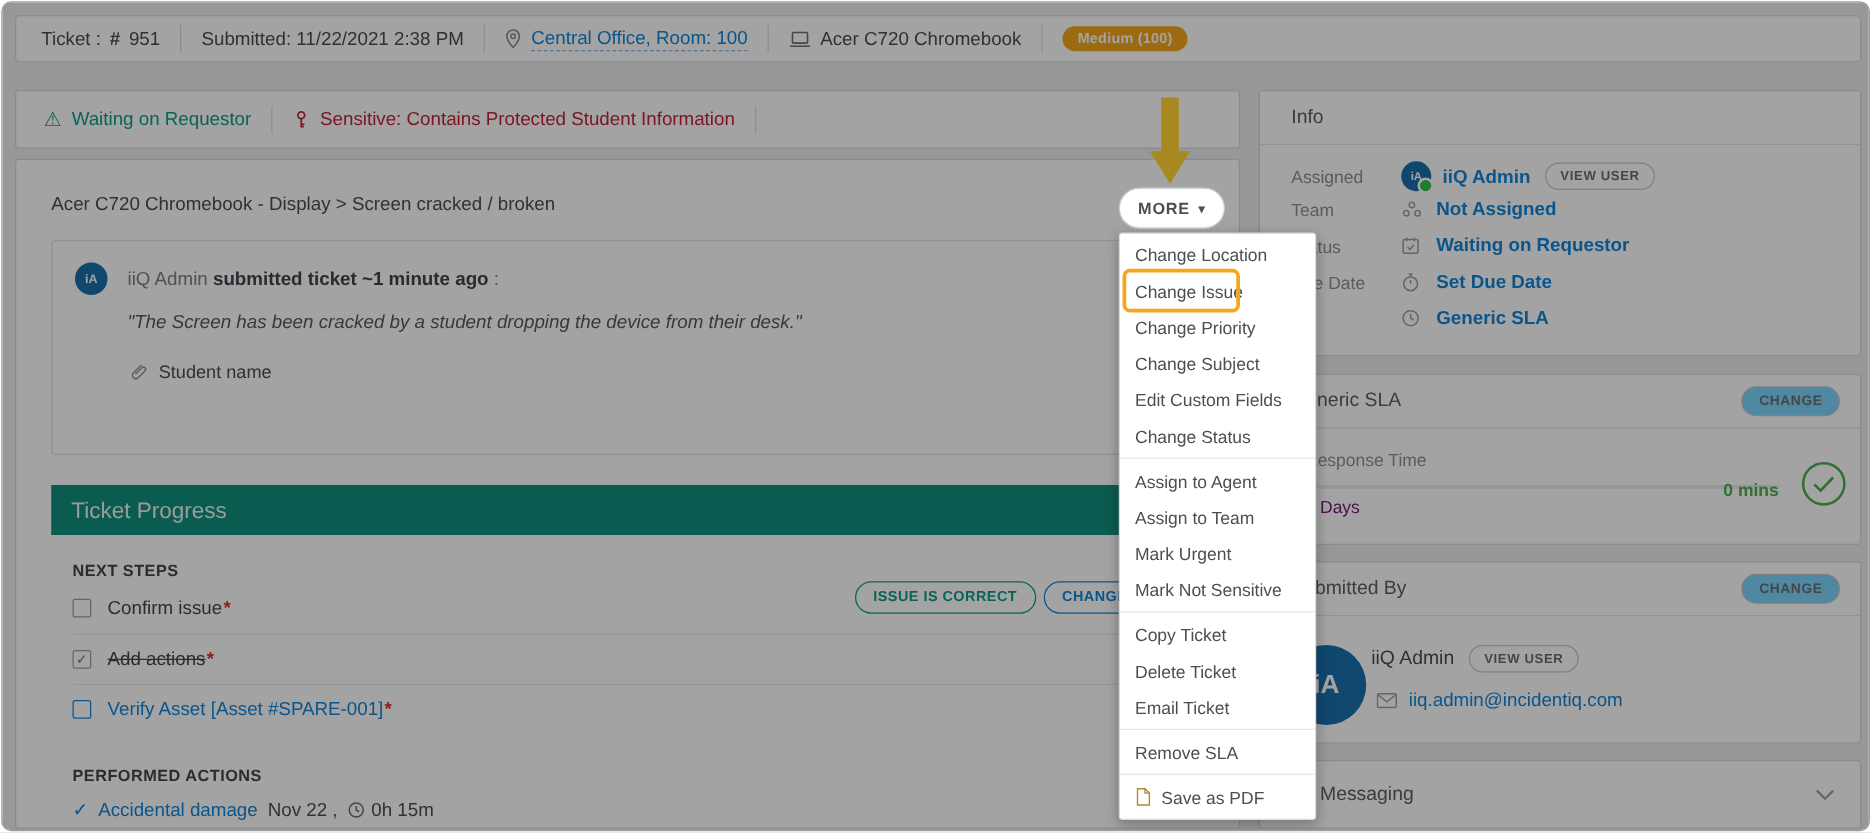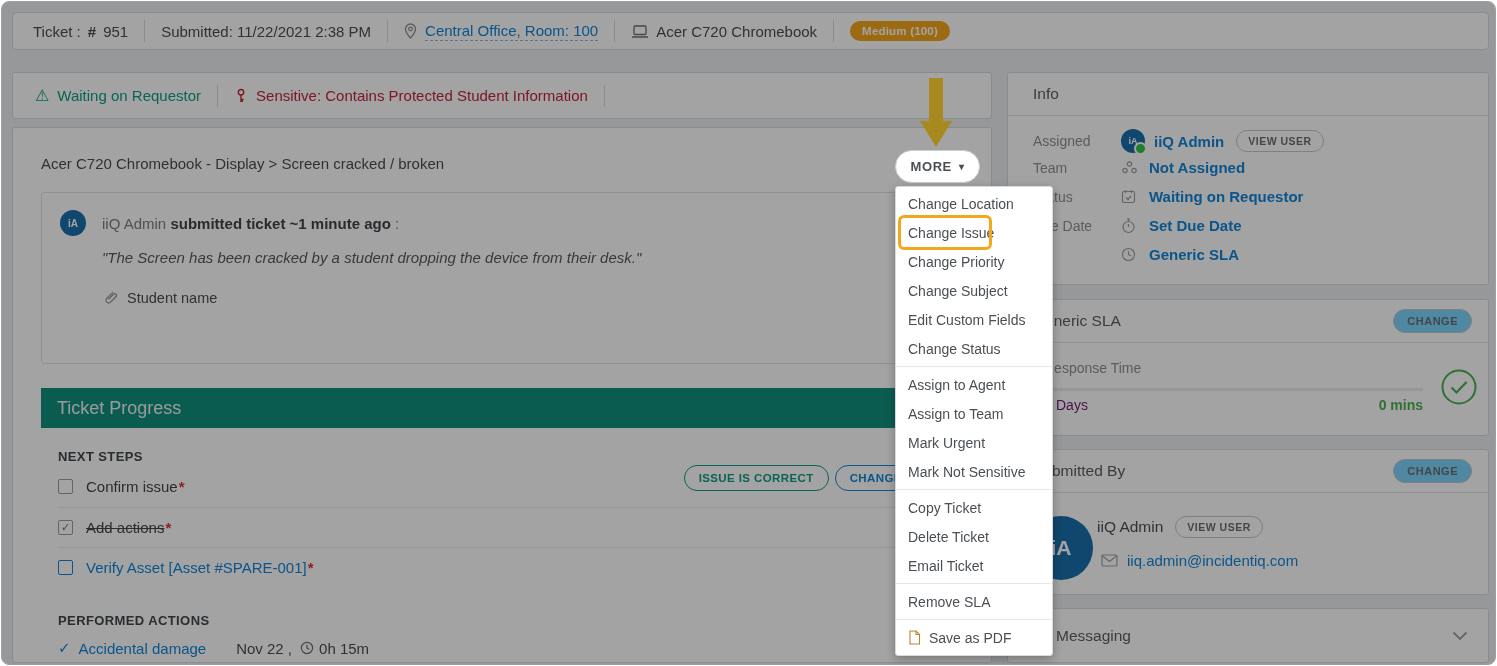--- a/index.html
+++ b/index.html
@@ -60,21 +60,21 @@
   .inf-val{font-size:15px;color:#1385d8;font-weight:600;}
   .mini-pill{border:1px solid #c6c9cc;border-radius:12px;color:#6a7075;font-size:10.5px;font-weight:700;letter-spacing:.5px;padding:4px 11px;margin-left:12px;background:#fff;}
   .inf-avatar-wrap{position:relative;width:24px;height:24px;margin-right:9px;flex:0 0 24px;}
   .inf-avatar{width:24px;height:24px;font-size:9px;}
   .pres-dot{position:absolute;right:-2px;bottom:-2px;width:9px;height:9px;border-radius:50%;background:#35c24a;border:2px solid #fff;}
 
   .sla-panel{left:1005px;top:297px;width:482px;height:137px;}
   .sla-resp{position:absolute;left:36px;top:60px;font-size:14px;color:#8b9196;}
   .sla-bar{position:absolute;left:25px;top:88px;width:390px;height:3px;background:#e9ebec;border-radius:2px;}
   .sla-days{position:absolute;left:48px;top:97px;font-size:14px;color:#701a75;}
-  .sla-mins{position:absolute;left:25px;top:97px;width:390px;text-align:right;font-size:14px;font-weight:700;color:#4caf50;}
+  .sla-mins{position:absolute;left:25px;top:84px;width:390px;text-align:right;font-size:14px;font-weight:700;color:#4caf50;}
   .sla-check{position:absolute;left:432px;top:68px;}
 
   .sub-panel{left:1005px;top:447px;width:482px;height:146px;}
   .sub-avatar{position:absolute;left:21px;top:66px;width:64px;height:64px;font-size:21px;}
   .sub-name{position:absolute;left:89px;top:66px;display:flex;align-items:center;font-size:15.5px;color:#4a4f54;}
   .sub-mail{position:absolute;left:93px;top:102px;display:flex;align-items:center;gap:9px;font-size:15px;}
 
   .msg-panel{left:1005px;top:606px;width:482px;height:55px;}
   .msg-head{position:absolute;inset:0;display:flex;align-items:center;justify-content:space-between;padding:0 20px 0 48px;font-size:15.5px;color:#5a6065;}
   .chev{color:#9aa0a5;font-size:15px;}
@@ -197,21 +197,21 @@
     <div class="step-row" style="top:431px;">
       <span class="cb blue"></span>
       <span><span class="link">Verify Asset [Asset #SPARE-001]</span><span class="req">*</span></span>
     </div>
 
     <div class="sec-label" style="top:485px;">PERFORMED ACTIONS</div>
 
     <div class="performed-row" style="top:511px;">
       <span class="chk-blue">✓</span>
       <span class="link">Accidental damage</span>
-      <span style="margin-left:22px;">Nov 22 ,</span>
+      <span style="margin-left:0;">Nov 22 ,</span>
       <span>
         <svg width="14" height="14" viewBox="0 0 14 14">
             <circle cx="7" cy="7" r="5.6" fill="none" stroke="#6a7075" stroke-width="1.2"></circle>
             <path d="M7 3.8V7l2.2 1.4" fill="none" stroke="#6a7075" stroke-width="1.2"></path>
           </svg>
       </span>
       <span style="margin-left:-3px;">0h 15m</span>
     </div>
   </div>
 

